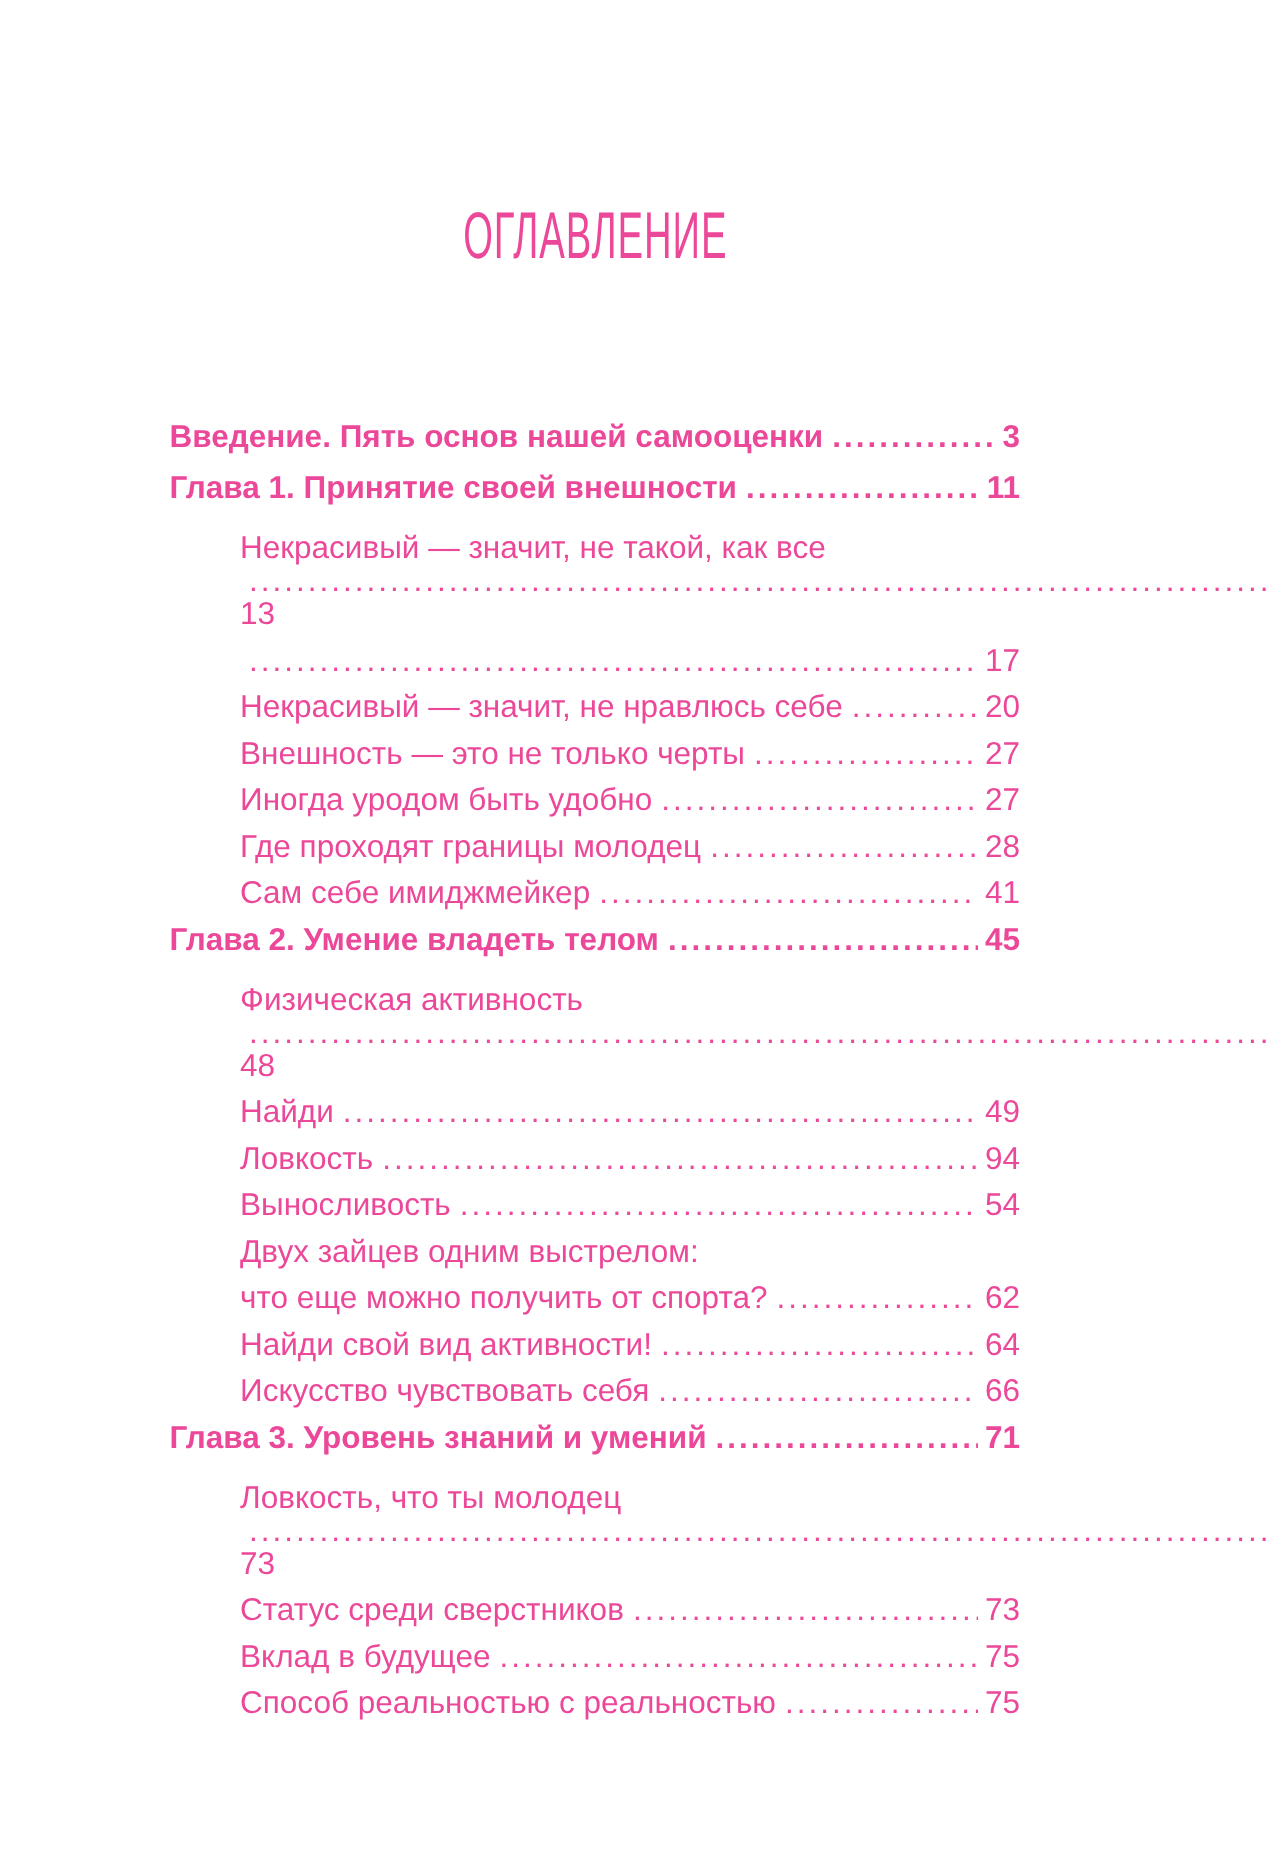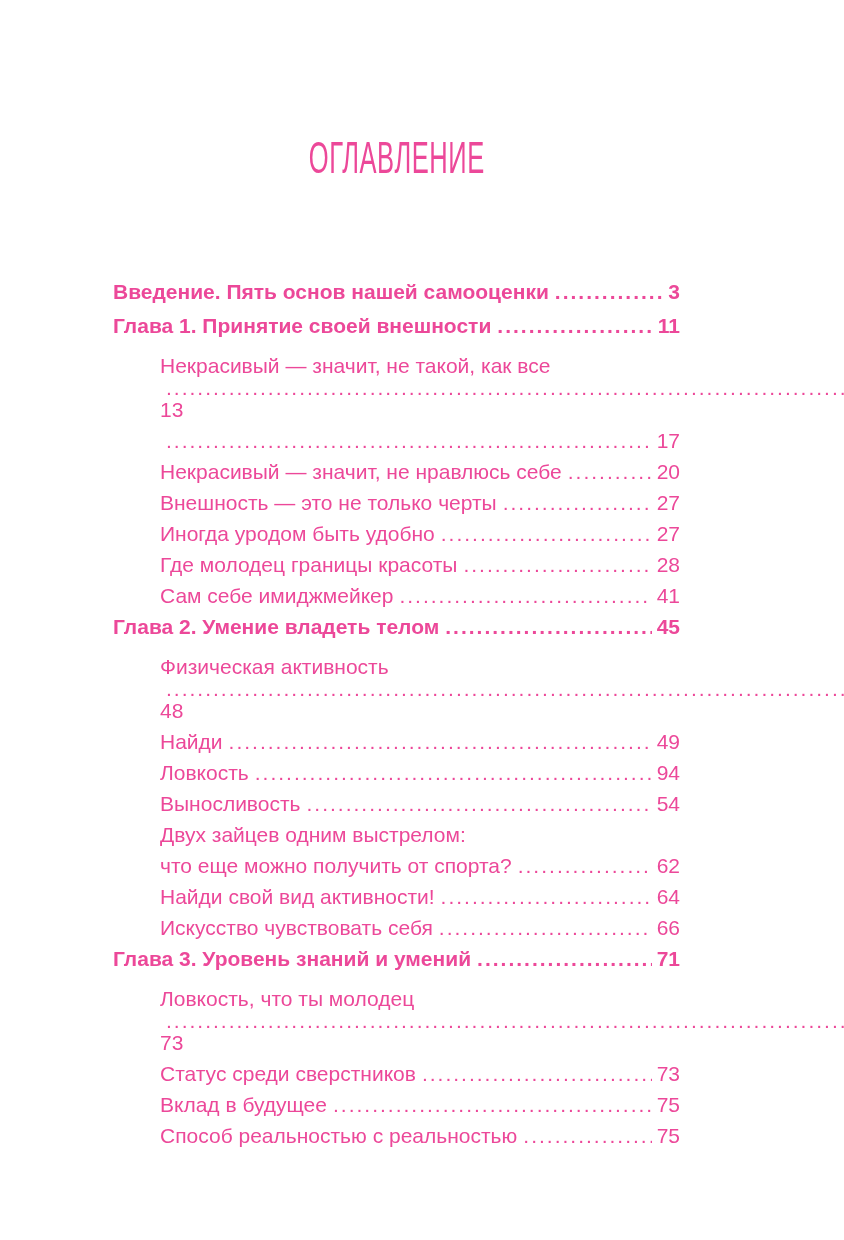--- a/index.html
+++ b/index.html
@@ -101,21 +101,21 @@
           <span class="toc-label">Внешность — это не только черты</span>
           <span class="toc-leader"></span>
           <span class="toc-page">27</span>
         </div>
         <div class="toc-row section">
           <span class="toc-label">Иногда уродом быть удобно</span>
           <span class="toc-leader"></span>
           <span class="toc-page">27</span>
         </div>
         <div class="toc-row section">
-          <span class="toc-label">Где молодец границы красоты</span>
+          <span class="toc-label">Где проходят границы молодец</span>
           <span class="toc-leader"></span>
           <span class="toc-page">28</span>
         </div>
         <div class="toc-row section">
           <span class="toc-label">Сам себе имиджмейкер</span>
           <span class="toc-leader"></span>
           <span class="toc-page">41</span>
         </div>
         <div class="toc-row chapter">
           <span class="toc-label">Глава 2. Умение владеть телом</span>

